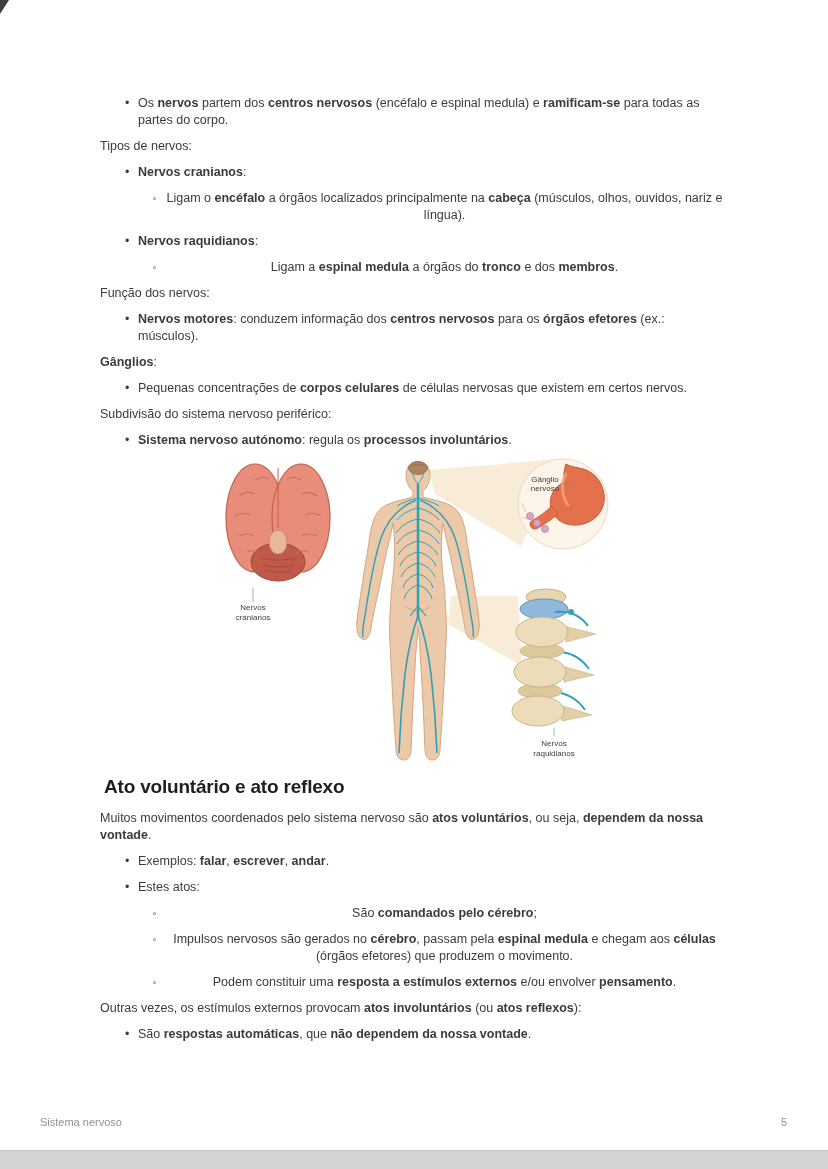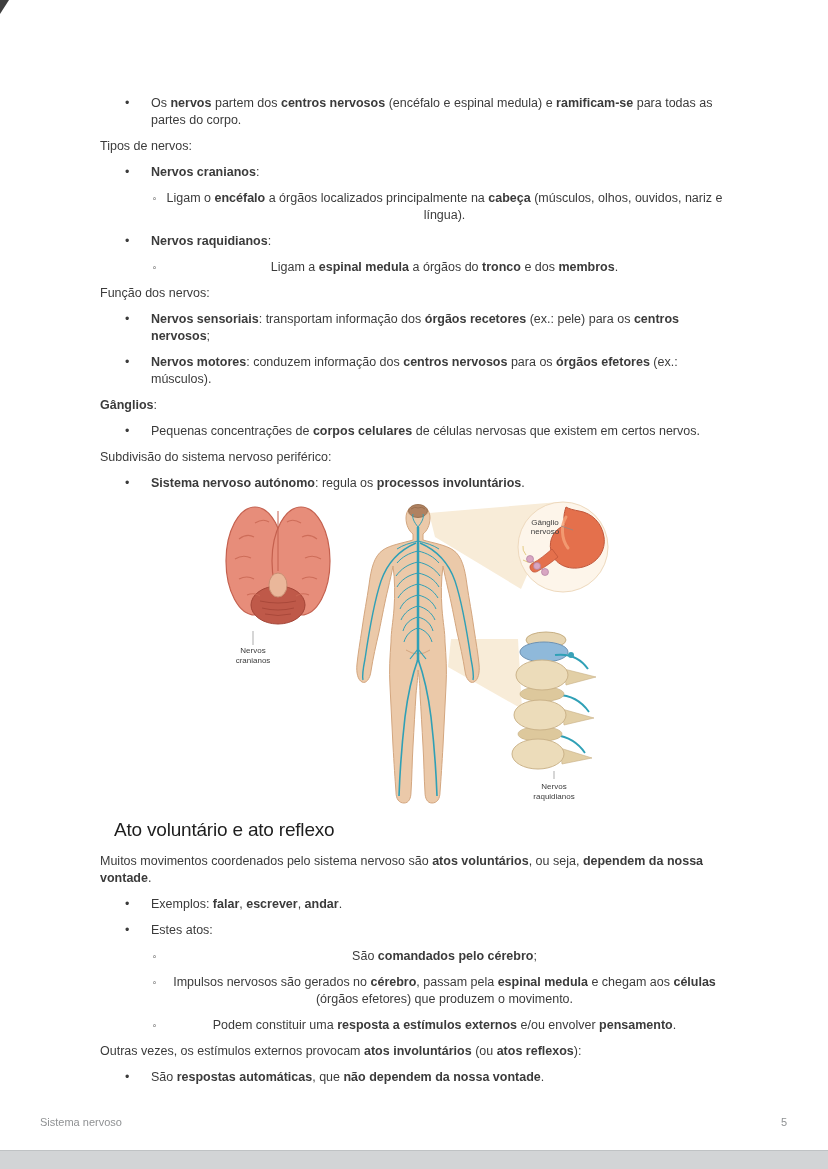--- a/index.html
+++ b/index.html
@@ -10,27 +10,27 @@
     font-family:"Liberation Sans", sans-serif;
   }
   .corner-mark{ position:absolute; top:0; left:0; width:9px; height:14px;
     background:#3f3f3f; clip-path:polygon(0 0,100% 0,0 100%); }
   .bottom-strip{ position:absolute; left:0; bottom:0; width:100%; height:19px;
     background:#d2d4d6; border-top:1px solid #bfc2c4; }
   .content{ position:relative; padding:95px 100px 0 100px; font-size:12.5px; line-height:17px; }
   .para,.li{ margin:0 0 9px 0; }
   .li{ display:flex; align-items:flex-start; }
   .mk{ flex:0 0 13px; color:#3b3b3b; }
-  .l1{ padding-left:25px;gap:13px; }
+  .l1{ padding-left:25px; }
   .l2{ padding-left:48px;text-align:center; }
   .mk1::before{ content:"•"; }
   .mk2::before{ content:"◦"; font-size:11px; }
   .tx{ margin:0; flex:1; }
   b{ font-weight:700; }
-  h2.section-heading{ margin:12px 0 12px 14px; font-size:19px; line-height:22px; color:#1e1e1e; font-weight:400; letter-spacing:-0.2px; }
+  h2.section-heading{ margin:12px 0 12px 4px; font-size:19px; line-height:22px; color:#1e1e1e; font-weight:700; letter-spacing:-0.2px; }
   .figure{ margin:0 0 10px 115px; width:430px; height:306px; }
   .figure svg text{ font-family:"Liberation Sans", sans-serif; font-size:8px; fill:#3c3c3c; text-anchor:middle; }
   .footer{ position:absolute; left:40px; right:41px; bottom:41px; display:flex;
     justify-content:space-between; font-size:11px; color:#8f9193; }
 </style>
 </head>
 <body>
 
 <div class="corner-mark"></div>
 
@@ -58,24 +58,20 @@
     <p class="tx"><b>Nervos raquidianos</b><span>:</span></p>
   </div>
 
   <div class="li l2">
     <span class="mk mk2"></span>
     <p class="tx"><span>Ligam a </span><b>espinal medula</b><span> a órgãos do </span><b>tronco</b><span> e dos </span><b>membros</b><span>.</span></p>
   </div>
 
   <p class="para">Função dos nervos:</p>
 
-  <div class="li l1">
-    <span class="mk mk1"></span>
-    <p class="tx"><b>Nervos sensoriais</b><span>: transportam informação dos </span><b>órgãos recetores</b><span> (ex.: pele) para os </span><b>centros nervosos</b><span>;</span></p>
-  </div>
 
   <div class="li l1">
     <span class="mk mk1"></span>
     <p class="tx"><b>Nervos motores</b><span>: conduzem informação dos </span><b>centros nervosos</b><span> para os </span><b>órgãos efetores</b><span> (ex.: músculos).</span></p>
   </div>
 
   <p class="para"><b>Gânglios</b><span>:</span></p>
 
   <div class="li l1">
     <span class="mk mk1"></span>

